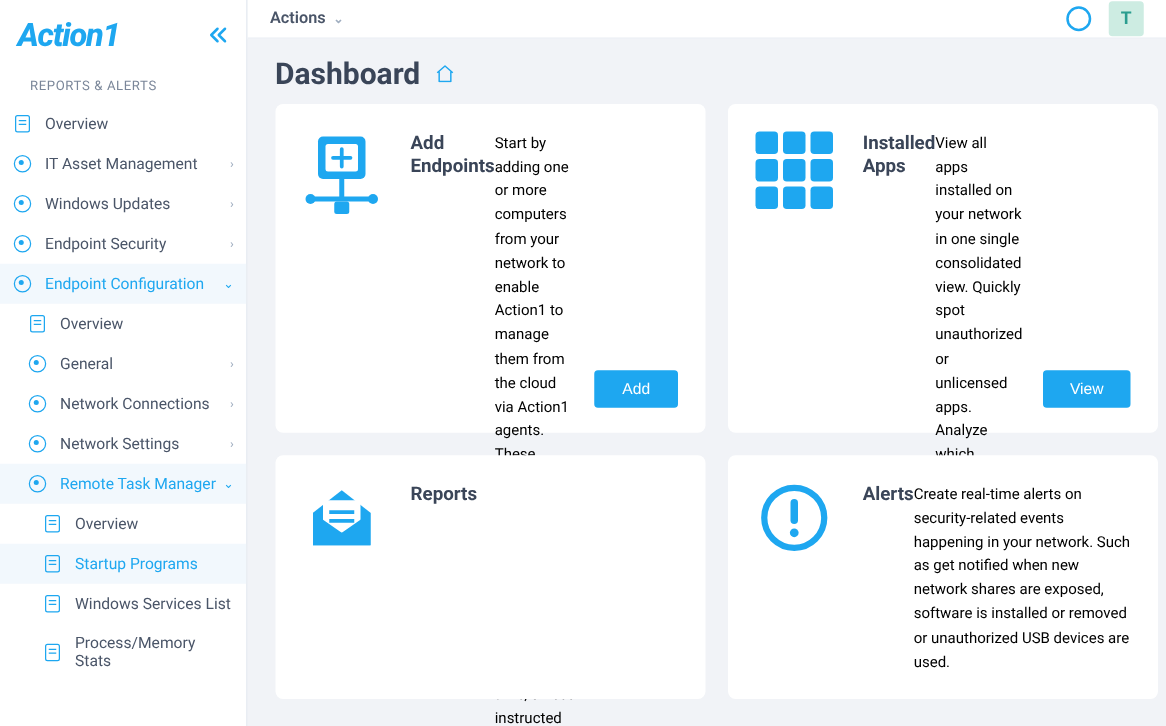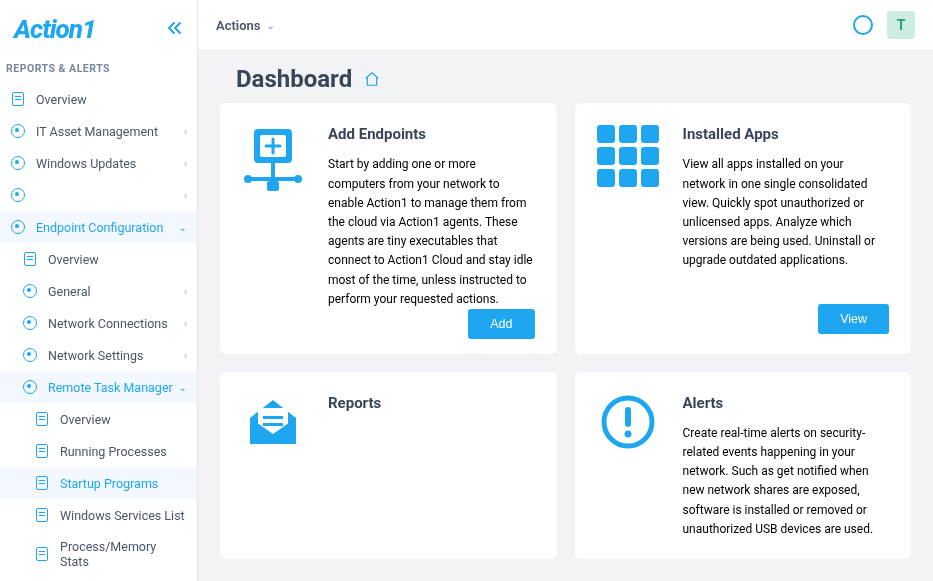--- a/index.html
+++ b/index.html
@@ -4,21 +4,21 @@
 <style>
   * { box-sizing: border-box; margin: 0; padding: 0; }
   body { font-family: -apple-system, BlinkMacSystemFont, "Segoe UI", Roboto, sans-serif; background: #f1f3f7; color: #4a5568; width: 933px; height: 581px; overflow: hidden; }
   .app { display: flex; height: 100%; }
 
   
   .sidebar { width: 198px; background: #fff; border-right: 1px solid #e2e8f0; display: flex; flex-direction: column; overflow-y: auto; }
   .sidebar-header { display: flex; align-items: center; justify-content: space-between; padding: 14px 14px 12px 14px; }
   .logo { font-size: 26px; font-weight: 800; font-style: italic; color: #1ea7f0; letter-spacing: -1px; }
   .collapse-toggle { color: #1ea7f0; font-size: 16px; cursor: pointer; }
-  .sidebar-section-title { font-size: 10.5px; font-weight: 700; color: #7a8699; letter-spacing: 0.5px; padding: 6px 10px 8px 6px; }
+  .sidebar-section-title { font-size: 10.5px; font-weight: 400; color: #7a8699; letter-spacing: 0.5px; padding: 6px 10px 8px 24px; }
   .nav-item { display: flex; align-items: center; padding: 8px 10px 8px 22px; font-size: 12.5px; color: #4a5568; cursor: pointer; position: relative; }
   .nav-item.level1 { padding-left: 10px; }
   .nav-item.level2 { padding-left: 22px; }
   .nav-item.level3 { padding-left: 34px; }
   .nav-item.active { color: #1ea7f0; background: #f2f8fd; }
   .nav-item .nav-icon { width: 16px; height: 16px; margin-right: 10px; display: inline-flex; align-items: center; justify-content: center; color: #1ea7f0; flex-shrink: 0; }
   .nav-item.active .nav-icon { color: #1ea7f0; }
   .nav-item .chev { margin-left: auto; font-size: 10px; color: #a0aec0; }
   .nav-item.active .chev { color: #1ea7f0; }
   .nav-label { flex: 1; }
@@ -32,31 +32,31 @@
   
   .topbar { height: 52px; background: #fff; display: flex; align-items: center; padding: 0 18px; border-bottom: 1px solid #e9edf3; gap: 10px; }
   .actions-menu { font-size: 13px; font-weight: 600; color: #4a5568; display: flex; align-items: center; gap: 6px; cursor: pointer; }
   .actions-menu .chev-down { font-size: 10px; color: #a0aec0; }
   .topbar-right { margin-left: auto; display: flex; align-items: center; gap: 14px; }
   .search-btn { width: 20px; height: 20px; border: 2px solid #1ea7f0; border-radius: 50%; position: relative; cursor: pointer; }
   .avatar { width: 28px; height: 28px; background: #cdece2; color: #2a9d8f; font-weight: 700; font-size: 14px; display: flex; align-items: center; justify-content: center; border-radius: 3px; cursor: pointer; }
 
   
   .main { flex: 1; display: flex; flex-direction: column; overflow: hidden; }
-  .page-title-row { display: flex; align-items: center; gap: 12px; padding: 14px 22px 10px 38px; }
+  .page-title-row { display: flex; align-items: center; gap: 12px; padding: 14px 22px 10px 22px; }
   .page-title { font-size: 24px; font-weight: 700; color: #3a4558; }
   .home-icon { width: 16px; height: 14px; color: #1ea7f0; }
 
   .cards { padding: 0 22px 22px 22px; display: grid; grid-template-columns: 1fr 1fr; gap: 18px; overflow-y: auto; }
   .card { background: #fff; border-radius: 6px; padding: 22px 22px 20px 22px; display: flex; gap: 24px; position: relative; min-height: 240px; }
   .card-icon { width: 62px; flex-shrink: 0; color: #1ea7f0; display: flex; align-items: flex-start; justify-content: center; }
-  .card-body { flex: 1; display: flex; flex-direction: column; }
+  .card-body { flex: 1; display: flex; flex-direction: row; }
   .card-title { font-size: 15px; font-weight: 700; color: #3a4558; margin-bottom: 12px; }
   .card-desc { font-size: 12px; line-height: 1.6; color: #000000; }
-  .card-btn { align-self: flex-end; margin-top: auto; background: #1ea7f0; color: #fff; border: none; padding: 8px 22px; font-size: 12.5px; border-radius: 3px; cursor: pointer; font-weight: 500; }
+  .card-btn { align-self: flex-end; margin-top: auto; background: #1ea7f0; color: #fff; border: none; padding: 8px 22px; font-size: 12.5px; border-radius: 3px; cursor: pointer; font-weight: 500; margin-left: 16px; }
 
   .card.short { min-height: 180px; }
 
   
   .grid-icon { display: grid; grid-template-columns: repeat(3, 18px); grid-template-rows: repeat(3, 18px); gap: 4px; }
   .grid-icon span { background: #1ea7f0; border-radius: 3px; }
 
 </style>
 </head>
 <body>
@@ -90,20 +90,21 @@
           <span class="nav-icon">
             <span class="ico-circle"></span>
           </span>
           <span class="nav-label">Windows Updates</span>
           <span class="chev">›</span>
         </div>
         <div class="nav-item level1">
           <span class="nav-icon">
             <span class="ico-circle"></span>
           </span>
+          <span class="nav-label">Endpoint Security</span>
           <span class="chev">›</span>
         </div>
         <div class="nav-item level1 active">
           <span class="nav-icon">
             <span class="ico-circle"></span>
           </span>
           <span class="nav-label">Endpoint Configuration</span>
           <span class="chev">⌄</span>
         </div>
         <div class="nav-item level2">
@@ -138,26 +139,20 @@
             <span class="ico-circle"></span>
           </span>
           <span class="nav-label">Remote Task Manager</span>
           <span class="chev">⌄</span>
         </div>
         <div class="nav-item level3">
           <span class="nav-icon">
             <span class="ico-doc"></span>
           </span>
           <span class="nav-label">Overview</span>
-        </div>
-        <div class="nav-item level3">
-          <span class="nav-icon">
-            <span class="ico-doc"></span>
-          </span>
-          <span class="nav-label">Running Processes</span>
         </div>
         <div class="nav-item level3 active">
           <span class="nav-icon">
             <span class="ico-doc"></span>
           </span>
           <span class="nav-label">Startup Programs</span>
         </div>
         <div class="nav-item level3">
           <span class="nav-icon">
             <span class="ico-doc"></span>

